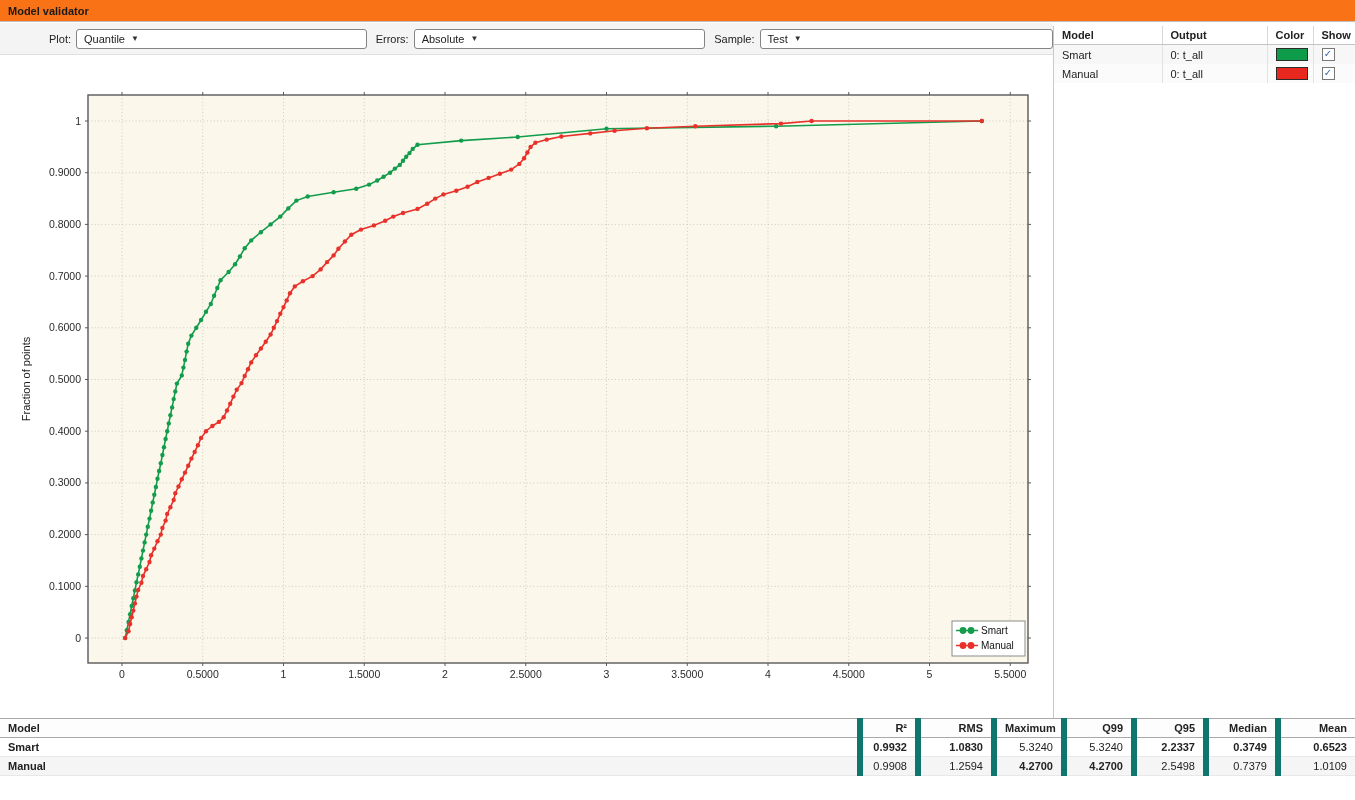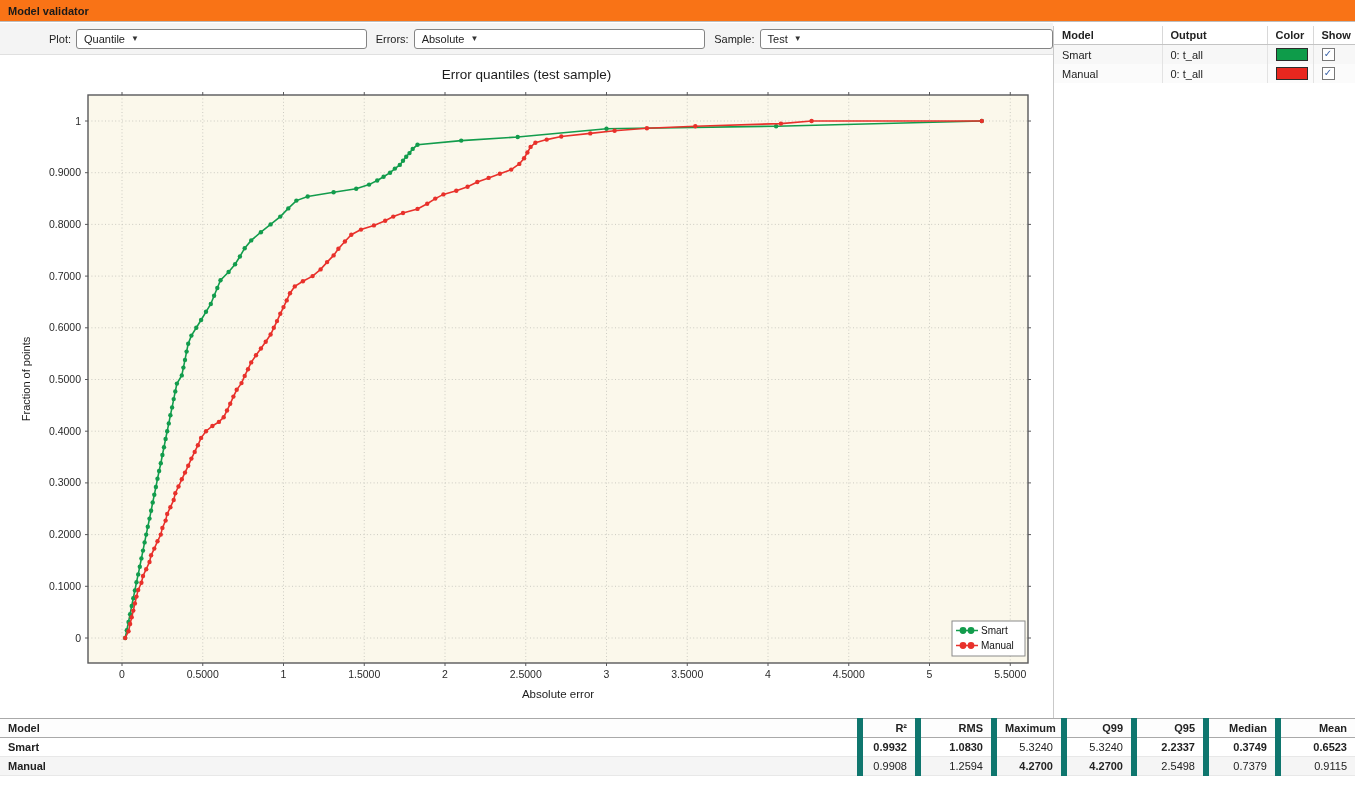--- a/index.html
+++ b/index.html
@@ -72,21 +72,20 @@
     <span class="dd-arrow">▼</span>
   </div>
   <span class="tb-label">Sample:</span>
   <div class="dd" id="dd-sample">
     <span>Test</span>
     <span class="dd-arrow">▼</span>
   </div>
 </div>
 
 <div id="chart-region" class="abs">
-  <div id="chart-title">Error quantiles (test sample)</div>
   <svg id="plot-svg" width="1053" height="663">
       <rect x="88" y="40" width="940" height="568" fill="#fbf8eb"></rect>
       <line x1="122" y1="40" x2="122" y2="608" stroke="#cccbc2" stroke-width="1" stroke-dasharray="1 2.4"></line>
       <line x1="202.75" y1="40" x2="202.75" y2="608" stroke="#cccbc2" stroke-width="1" stroke-dasharray="1 2.4"></line>
       <line x1="283.5" y1="40" x2="283.5" y2="608" stroke="#cccbc2" stroke-width="1" stroke-dasharray="1 2.4"></line>
       <line x1="364.25" y1="40" x2="364.25" y2="608" stroke="#cccbc2" stroke-width="1" stroke-dasharray="1 2.4"></line>
       <line x1="445" y1="40" x2="445" y2="608" stroke="#cccbc2" stroke-width="1" stroke-dasharray="1 2.4"></line>
       <line x1="525.75" y1="40" x2="525.75" y2="608" stroke="#cccbc2" stroke-width="1" stroke-dasharray="1 2.4"></line>
       <line x1="606.5" y1="40" x2="606.5" y2="608" stroke="#cccbc2" stroke-width="1" stroke-dasharray="1 2.4"></line>
       <line x1="687.25" y1="40" x2="687.25" y2="608" stroke="#cccbc2" stroke-width="1" stroke-dasharray="1 2.4"></line>
@@ -345,21 +344,20 @@
       <rect x="952" y="566" width="73" height="35" fill="#ffffff" stroke="#8a8a8a"></rect>
       <line x1="956" y1="575.5" x2="978" y2="575.5" stroke="#129c4c" stroke-width="1.5"></line>
       <circle cx="963" cy="575.5" r="3.4" fill="#129c4c"></circle>
       <circle cx="971" cy="575.5" r="3.4" fill="#129c4c"></circle>
       <text x="981" y="579" font-size="10" fill="#111">Smart</text>
       <line x1="956" y1="590.5" x2="978" y2="590.5" stroke="#e8312b" stroke-width="1.5"></line>
       <circle cx="963" cy="590.5" r="3.4" fill="#e8312b"></circle>
       <circle cx="971" cy="590.5" r="3.4" fill="#e8312b"></circle>
       <text x="981" y="594" font-size="10" fill="#111">Manual</text>
     </svg>
-  <div id="xaxis-title">Absolute error</div>
   <div id="yaxis-title">Fraction of points</div>
 </div>
 
 <div id="vdivider" class="abs"></div>
 
 <div id="models-panel" class="abs">
   <table class="models">
     <colgroup>
         <col style="width:108px">
         <col style="width:105px">
@@ -423,17 +421,17 @@
       <td class="num" style="font-weight: 700;">0.6523</td>
     </tr>
     <tr class="srow-1">
       <td class="name">Manual</td>
       <td class="num" style="font-weight: 400;">0.9908</td>
       <td class="num" style="font-weight: 400;">1.2594</td>
       <td class="num" style="font-weight: 700;">4.2700</td>
       <td class="num" style="font-weight: 700;">4.2700</td>
       <td class="num" style="font-weight: 400;">2.5498</td>
       <td class="num" style="font-weight: 400;">0.7379</td>
-      <td class="num" style="font-weight: 400;">0.9115</td>
+      <td class="num" style="font-weight: 400;">1.0109</td>
     </tr>
   </tbody>
     </table>
 </div>
 
 </body></html>

